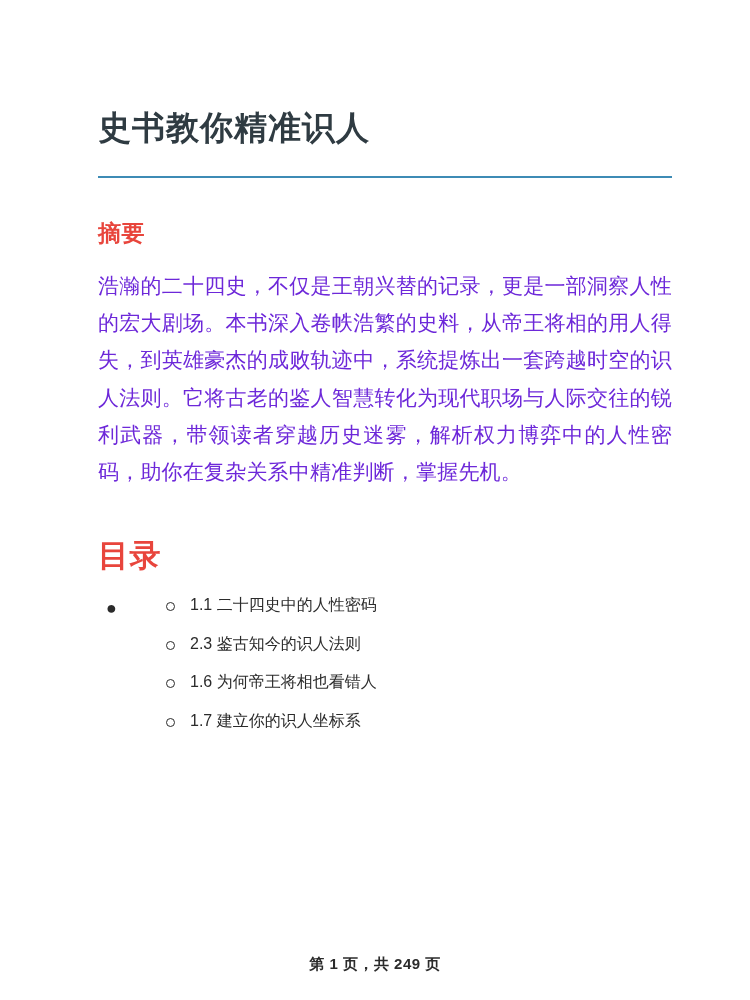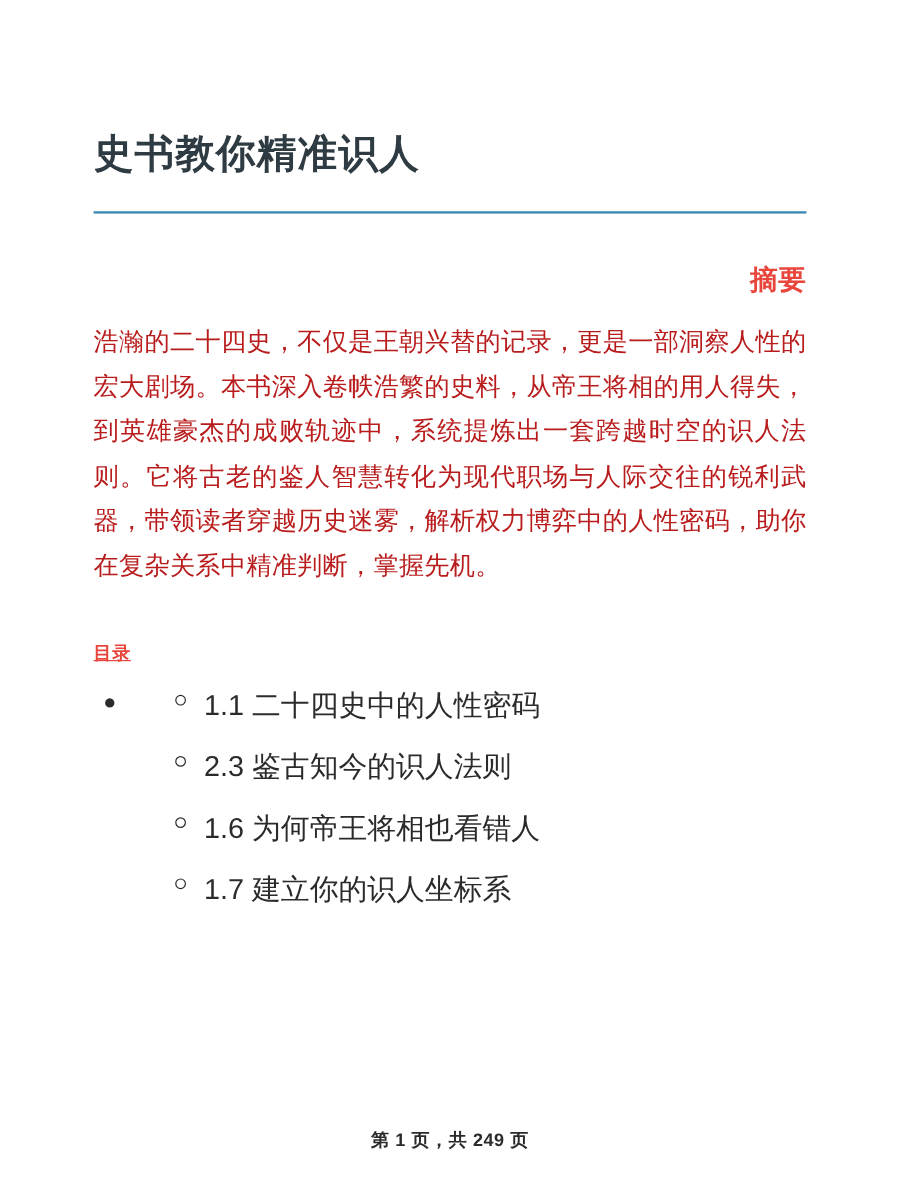--- a/index.html
+++ b/index.html
@@ -12,21 +12,21 @@
     background: #ffffff;
     font-family: "Liberation Sans", "DejaVu Sans", sans-serif;
     color: #2b2b2b;
     position: relative;
     overflow: hidden;
   }
   .page {
     box-sizing: border-box;
     width: 750px;
     height: 1000px;
-    padding: 108px 78px 0 78px;
+    padding: 108px 78px 0 98px;
     position: relative;
   }
   .doc-title {
     font-size: 33px;
     font-weight: bold;
     color: #2f3b42;
     letter-spacing: 1px;
     margin: 0;
     line-height: 1.2;
   }
@@ -34,37 +34,35 @@
     margin-top: 28px;
     border-bottom: 2px solid #3d8bb5;
     width: 100%;
   }
   .section-heading {
     font-size: 23px;
     font-weight: bold;
     color: #e8453c;
     margin: 40px 0 18px 0;
     letter-spacing: 0.5px;
-    text-align: right;
   }
   .abstract-text {
     font-size: 21px;
     line-height: 1.78;
-    color: #b91c1c;
+    color: #6d28d9;
     text-align: justify;
     margin: 0;
     letter-spacing: 0.2px;
   }
   .toc-heading {
-    font-size: 15px;
+    font-size: 31px;
     font-weight: bold;
     color: #e8453c;
     margin: 44px 0 16px 0;
     letter-spacing: 0.5px;
-    text-decoration: underline;
   }
   ul.toc-level1 {
     margin: 0;
     padding-left: 30px;
     list-style: none;
   }
   ul.toc-level1 > li.chapter {
     font-size: 21px;
     line-height: 1.6;
     color: #2b2b2b;
@@ -78,41 +76,41 @@
     font-size: 18px;
     line-height: 1.75;
     color: #2b2b2b;
   }
   ul.toc-level2 {
     margin: 8px 0 0 0;
     padding-left: 62px;
     list-style: none;
   }
   ul.toc-level2 > li.section {
-    font-size: 24px;
+    font-size: 16px;
     line-height: 1.55;
     color: #2b2b2b;
     position: relative;
     margin-bottom: 14px;
   }
   ul.toc-level2 > li.section > .bullet-hollow {
     position: absolute;
     left: -24px;
     top: 9px;
     width: 9px;
     height: 9px;
     border: 1.6px solid #2b2b2b;
     border-radius: 50%;
     box-sizing: border-box;
   }
   .footer {
     position: absolute;
     left: 0;
     right: 0;
-    bottom: 40px;
+    bottom: 26px;
     text-align: center;
     font-size: 15px;
     font-weight: bold;
     color: #2b2b2b;
     letter-spacing: 0.5px;
   }
 </style>
 </head>
 <body>
 

